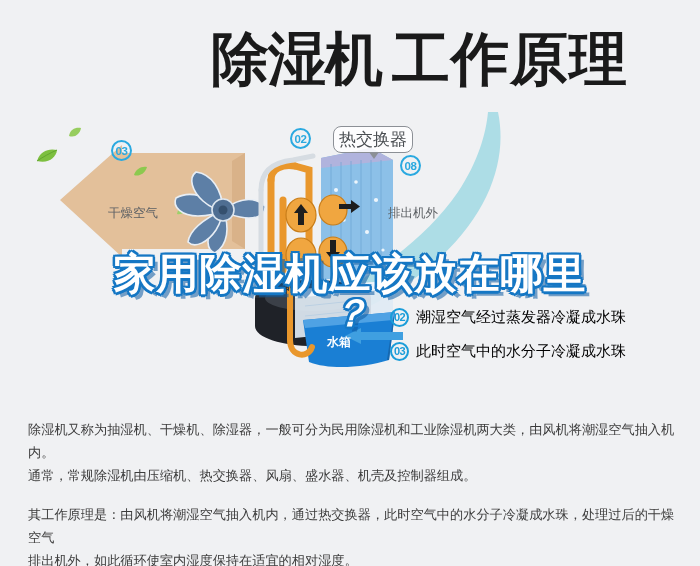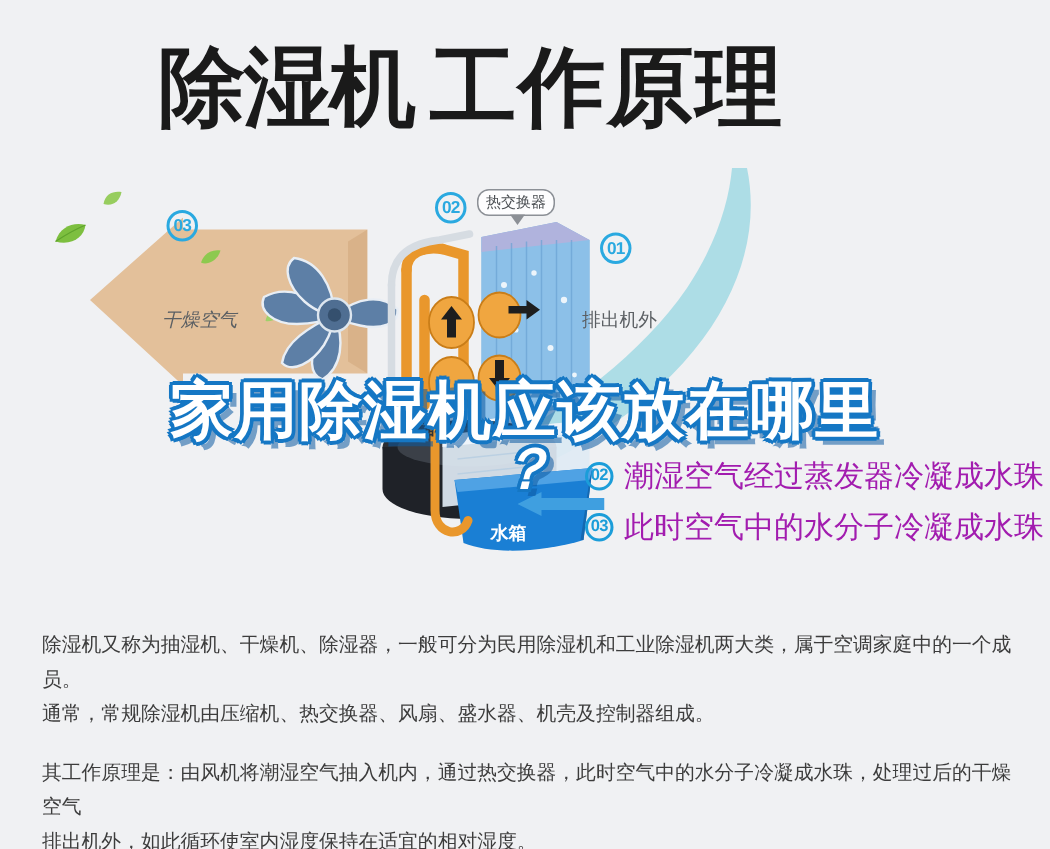--- a/index.html
+++ b/index.html
@@ -7,21 +7,21 @@
     width:700px;height:566px;overflow:hidden;
     background:#f0f1f3;
     font-family:"Liberation Sans","DejaVu Sans",sans-serif;
     position:relative;
   }
   #root{position:absolute;inset:0;}
 
   
   .header-title{
     position:absolute;left:0;top:22px;width:628px;
-    text-align:center;
+    text-align:right;
     font-size:58px;line-height:74px;
     font-weight:700;
     color:#1a1a1a;
     letter-spacing:1px;
     white-space:nowrap;
   }
   .header-title .t1{letter-spacing:-1px;}
   .header-title .t2{margin-left:10px;font-weight:700;}
 
   
@@ -59,21 +59,21 @@
     font-size:11.5px;font-weight:700;
     display:flex;align-items:center;justify-content:center;
     box-sizing:border-box;
     letter-spacing:-0.5px;
   }
   .callout{
     position:absolute;
     border:1.4px solid #8c9096;border-radius:8px;
     background:rgba(255,255,255,0.85);
     padding:1px 5px;
-    font-size:10px;color:#4a4e52;white-space:nowrap;
+    font-size:17px;color:#4a4e52;white-space:nowrap;margin-left:15px;
   }
   .callout:after{
     content:"";position:absolute;left:50%;margin-left:-4px;bottom:-7px;
     width:0;height:0;border-left:5px solid transparent;border-right:5px solid transparent;
     border-top:7px solid #8c9096;
   }
   .tag-dark{
     position:absolute;
     font-size:12px;color:#2f3438;white-space:nowrap;font-weight:700;
   }
@@ -114,21 +114,21 @@
   .bullets{position:absolute;left:390px;top:300px;width:300px;}
   .bullet-row{display:flex;align-items:center;height:34px;}
   .bullet-badge{
     width:19px;height:19px;border-radius:50%;
     border:2px solid #1b9dd9;color:#1b9dd9;
     font-size:11px;font-weight:700;
     display:flex;align-items:center;justify-content:center;
     box-sizing:border-box;flex:0 0 auto;letter-spacing:-0.5px;
   }
   .bullet-text{
-    margin-left:7px;font-size:20px;color:#a21caf;white-space:nowrap;
+    margin-left:7px;font-size:15px;color:#000000;white-space:nowrap;
     font-family:"Liberation Sans","DejaVu Sans",sans-serif;
   }
 
   
   .body-copy{
     position:absolute;left:28px;top:418px;width:648px;
     font-size:13.2px;line-height:23px;color:#3c3c3c;
     font-family:"Liberation Sans","DejaVu Sans",sans-serif;
   }
   .para{margin:0 0 16px 0;}
@@ -248,49 +248,49 @@
 
     <svg style="position:absolute;left:278px;top:175px;width:40px;height:85px;" viewBox="0 0 40 85">
       <path d="M12 0 L12 55 C 12 72, 30 74, 34 62" fill="none" stroke="#e9972c" stroke-width="6" stroke-linecap="round"></path>
     </svg>
 
     <svg class="blue-arrow-in" viewBox="0 0 58 16">
       <path d="M58 4 L16 4 L16 0 L0 8 L16 16 L16 12 L58 12 Z" fill="#3f9fe0"></path>
     </svg>
 
     <div class="num-badge" style="left:111px;top:30px;">03</div>
-    <div class="ilabel" style="left:108px;top:95px;font-style:italic;">干燥空气</div>
+    <div class="ilabel" style="left:108px;top:95px;">干燥空气</div>
 
     <div class="num-badge" style="left:290px;top:18px;">02</div>
     <div class="callout" style="left:318px;top:16px;">热交换器</div>
 
-    <div class="num-badge" style="left:400px;top:45px;">01</div>
+    <div class="num-badge" style="left:400px;top:45px;">08</div>
     <div class="ilabel" style="left:388px;top:95px;">排出机外</div>
 
     <div class="tag-dark" style="left:266px;top:167px;">压缩机</div>
-    <div class="tag-white" style="left:327px;top:237px;text-align:center;">水箱</div>
+    <div class="tag-white" style="left:327px;top:224px;text-align:center;">水箱</div>
   </div>
 
   <div class="overlay-title">家用除湿机应该放在哪里</div>
   <div class="overlay-qmark">？</div>
 
   <div class="bullets">
     <div class="bullet-row">
       <div class="bullet-badge">02</div>
       <div class="bullet-text">潮湿空气经过蒸发器冷凝成水珠</div>
     </div>
     <div class="bullet-row">
       <div class="bullet-badge">03</div>
       <div class="bullet-text">此时空气中的水分子冷凝成水珠</div>
     </div>
   </div>
 
   <div class="body-copy">
     <div class="para">
-      <p>除湿机又称为抽湿机、干燥机、除湿器，一般可分为民用除湿机和工业除湿机两大类，属于空调家庭中的一个成员。</p>
+      <p>除湿机又称为抽湿机、干燥机、除湿器，一般可分为民用除湿机和工业除湿机两大类，由风机将潮湿空气抽入机内。</p>
       <p>通常，常规除湿机由压缩机、热交换器、风扇、盛水器、机壳及控制器组成。</p>
     </div>
     <div class="para">
       <p>其工作原理是：由风机将潮湿空气抽入机内，通过热交换器，此时空气中的水分子冷凝成水珠，处理过后的干燥空气</p>
       <p>排出机外，如此循环使室内湿度保持在适宜的相对湿度。</p>
     </div>
   </div>
 
 </div>
 

